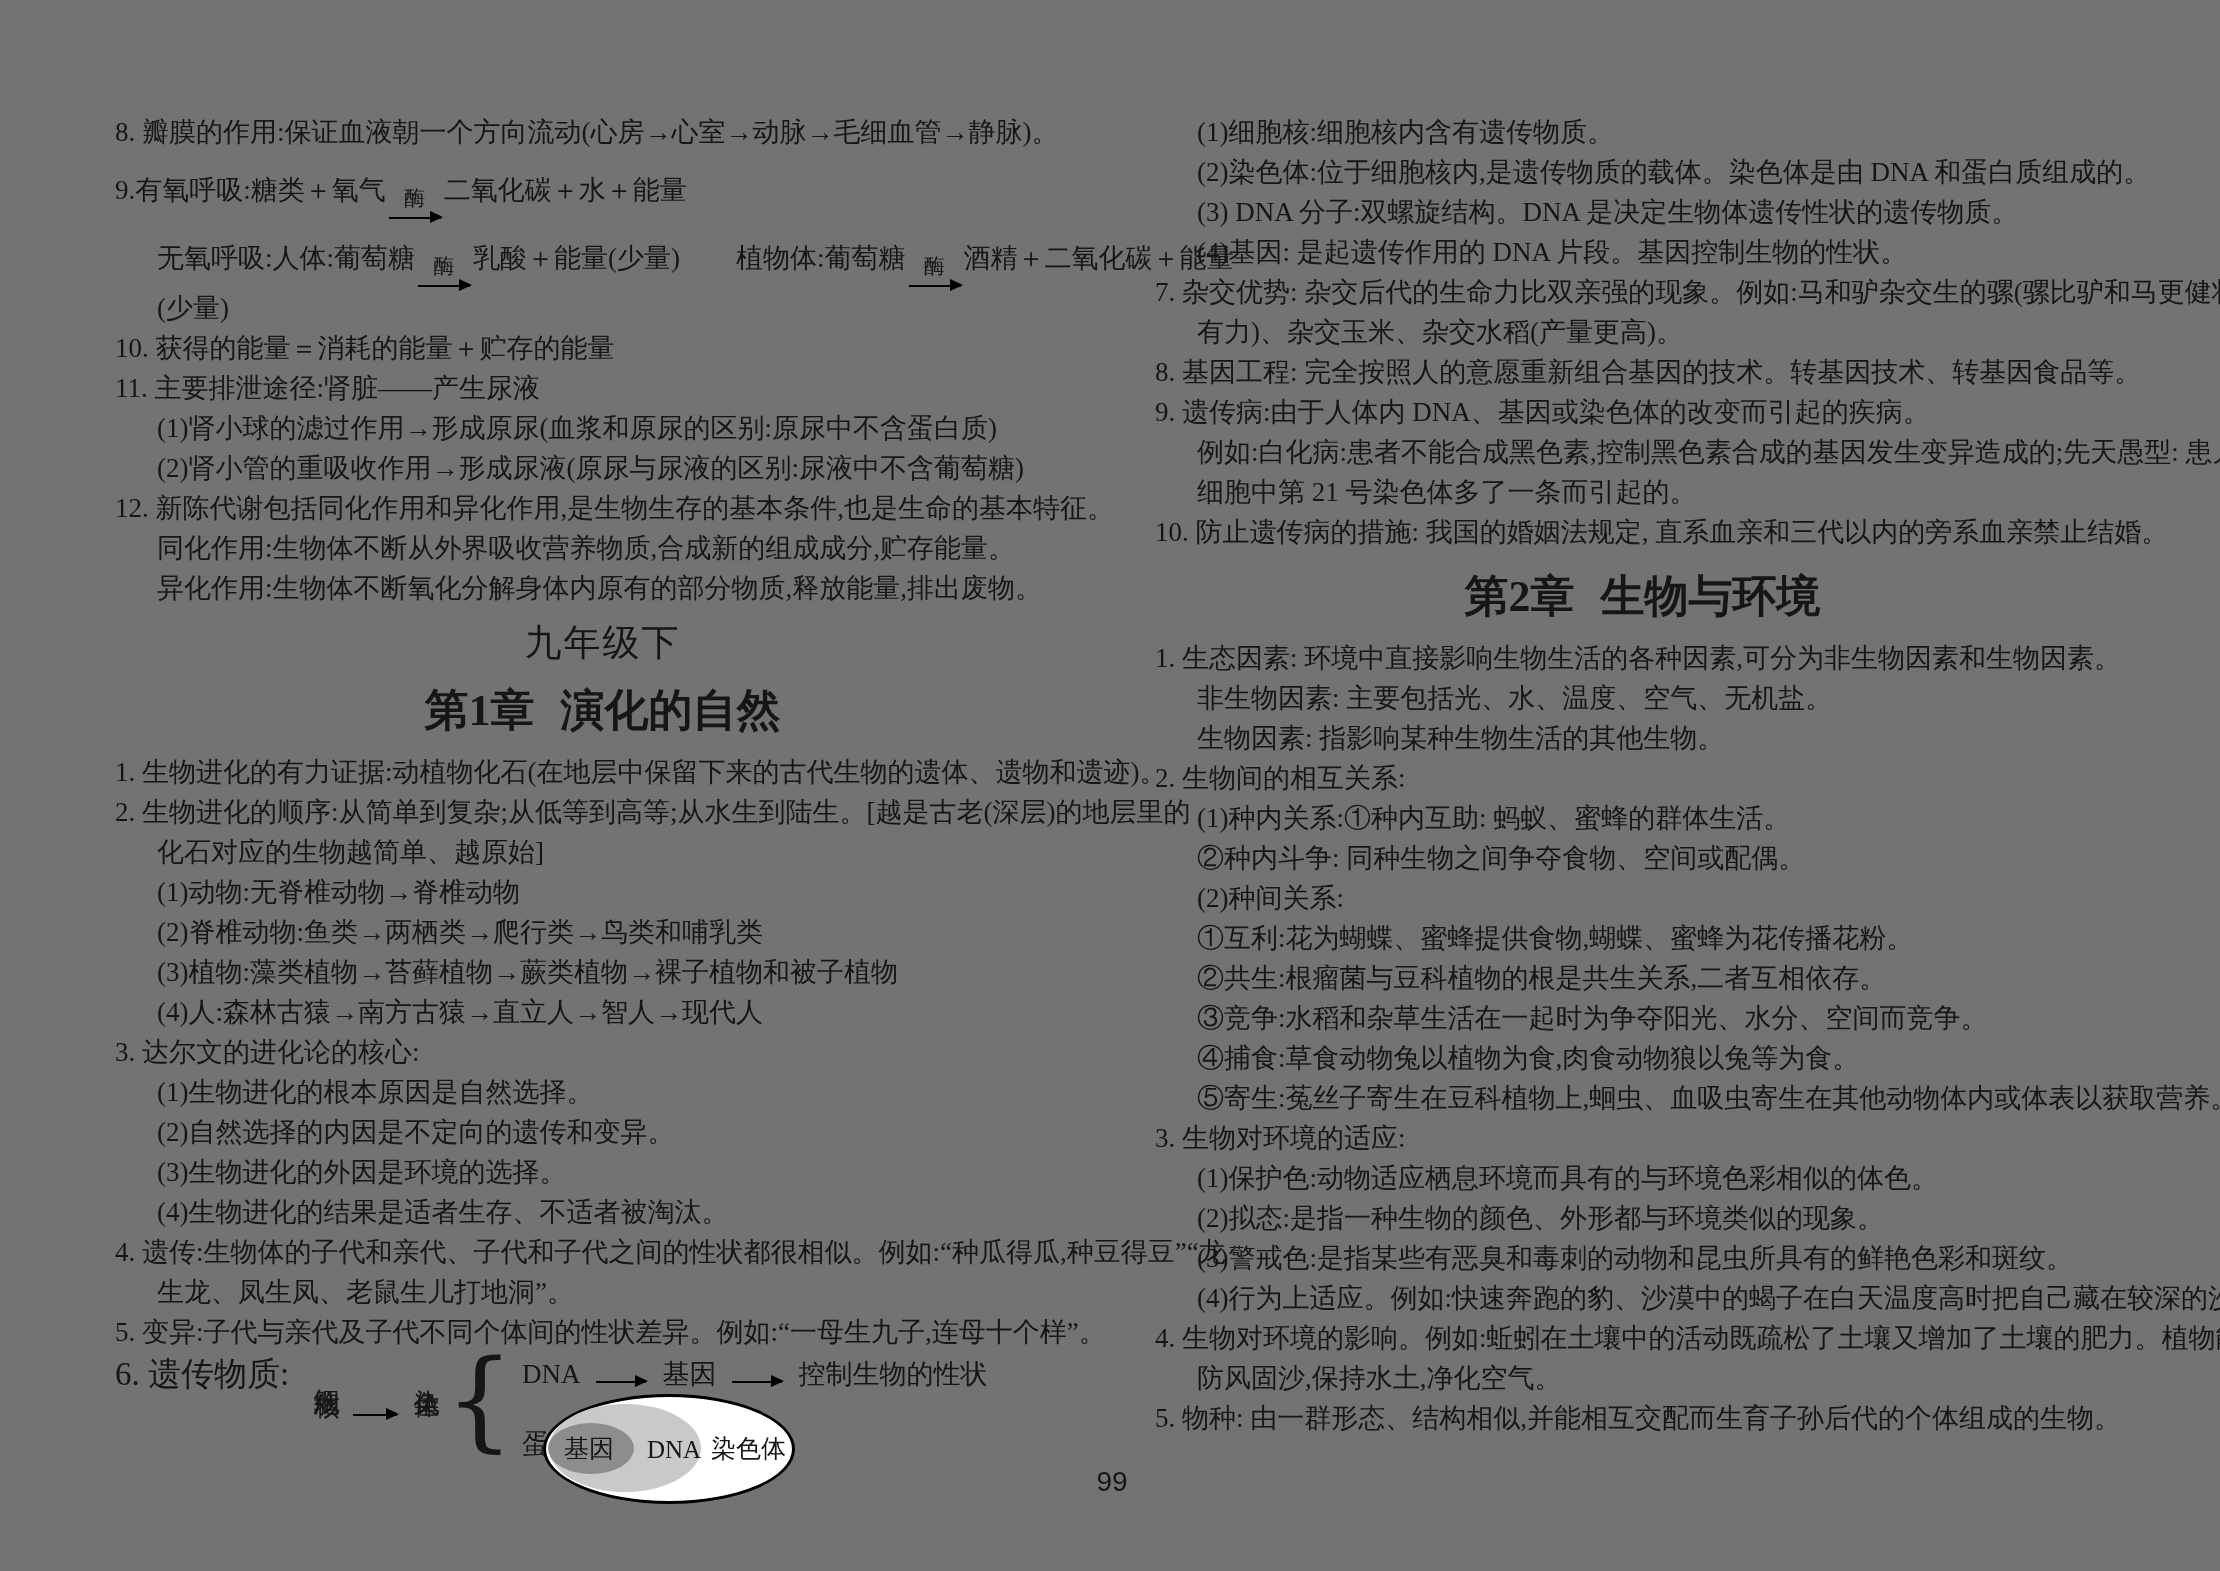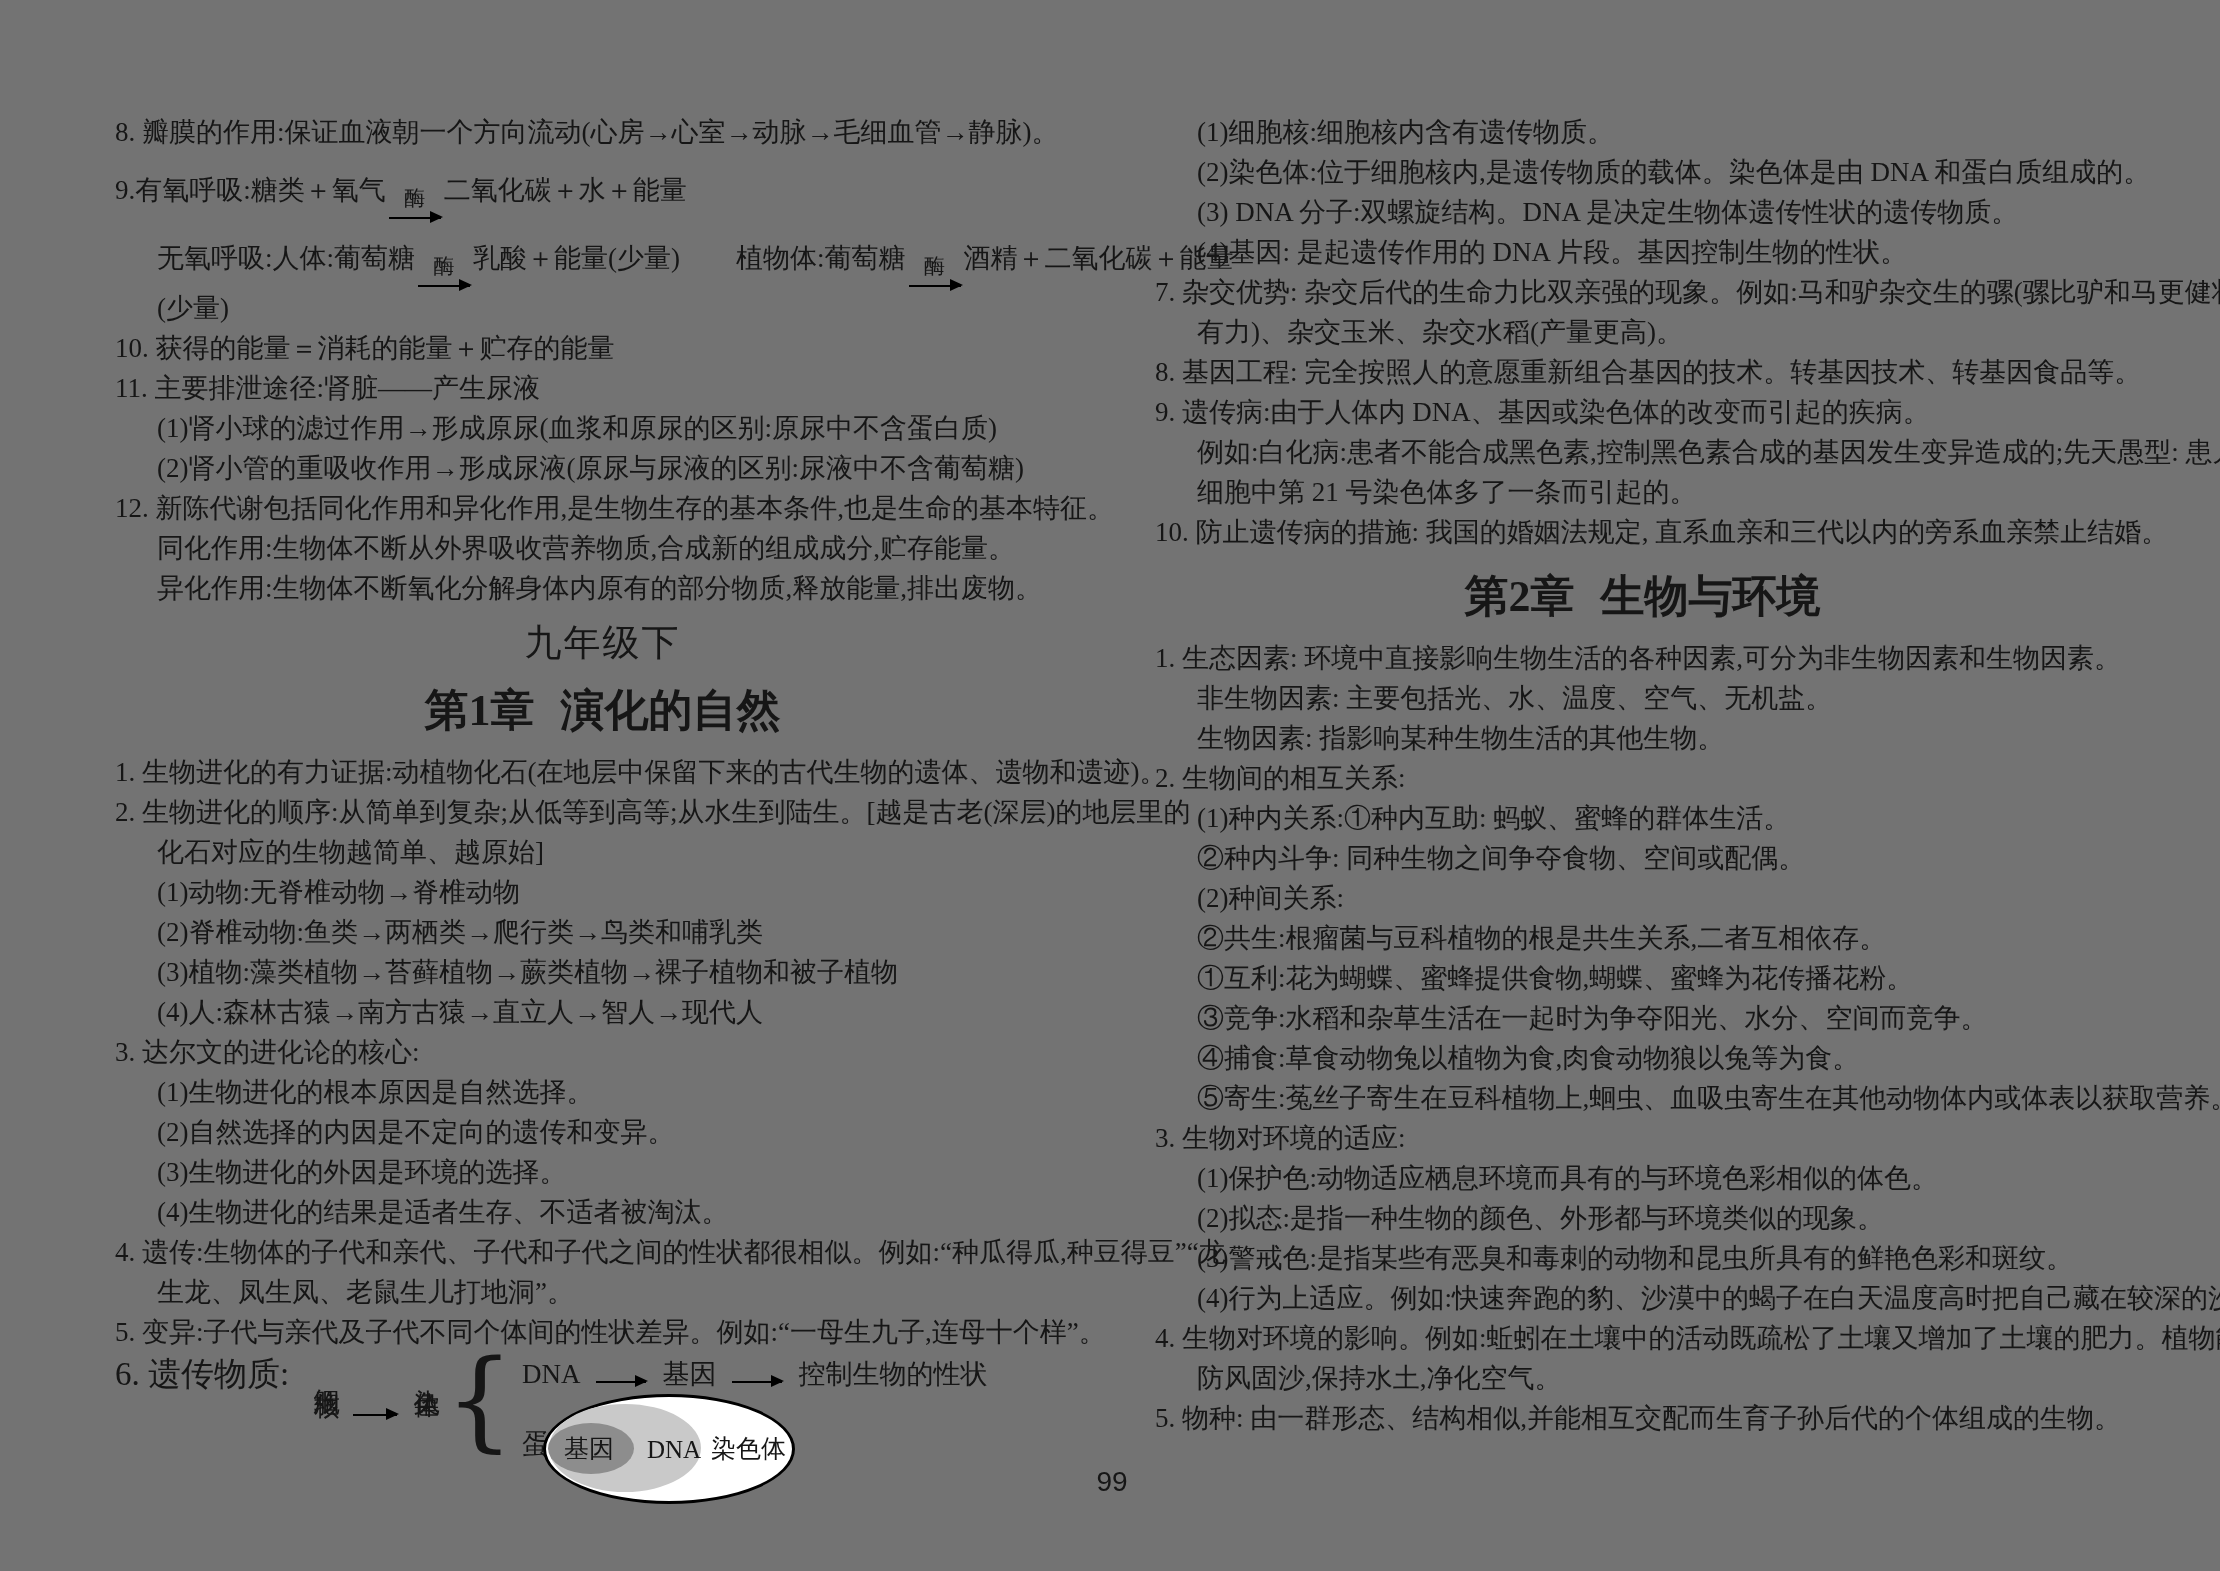--- a/index.html
+++ b/index.html
@@ -186,22 +186,22 @@
       <span class="ch-label">第2章</span><span>生物与环境</span>
     </div>
 
     <div class="line">1. 生态因素: 环境中直接影响生物生活的各种因素,可分为非生物因素和生物因素。</div>
     <div class="line ind1">非生物因素: 主要包括光、水、温度、空气、无机盐。</div>
     <div class="line ind1">生物因素: 指影响某种生物生活的其他生物。</div>
     <div class="line">2. 生物间的相互关系:</div>
     <div class="line ind1">(1)种内关系:①种内互助: 蚂蚁、蜜蜂的群体生活。</div>
     <div class="line ind1">②种内斗争: 同种生物之间争夺食物、空间或配偶。</div>
     <div class="line ind1">(2)种间关系:</div>
+    <div class="line ind1">①互利:花为蝴蝶、蜜蜂提供食物,蝴蝶、蜜蜂为花传播花粉。</div>
     <div class="line ind1">②共生:根瘤菌与豆科植物的根是共生关系,二者互相依存。</div>
-    <div class="line ind1">①互利:花为蝴蝶、蜜蜂提供食物,蝴蝶、蜜蜂为花传播花粉。</div>
     <div class="line ind1">③竞争:水稻和杂草生活在一起时为争夺阳光、水分、空间而竞争。</div>
     <div class="line ind1">④捕食:草食动物兔以植物为食,肉食动物狼以兔等为食。</div>
     <div class="line ind1">⑤寄生:菟丝子寄生在豆科植物上,蛔虫、血吸虫寄生在其他动物体内或体表以获取营养。</div>
     <div class="line">3. 生物对环境的适应:</div>
     <div class="line ind1">(1)保护色:动物适应栖息环境而具有的与环境色彩相似的体色。</div>
     <div class="line ind1">(2)拟态:是指一种生物的颜色、外形都与环境类似的现象。</div>
     <div class="line ind1">(3)警戒色:是指某些有恶臭和毒刺的动物和昆虫所具有的鲜艳色彩和斑纹。</div>
     <div class="line ind1">(4)行为上适应。例如:快速奔跑的豹、沙漠中的蝎子在白天温度高时把自己藏在较深的沙里。</div>
     <div class="line">4. 生物对环境的影响。例如:蚯蚓在土壤中的活动既疏松了土壤又增加了土壤的肥力。植物能够</div>
     <div class="line ind1">防风固沙,保持水土,净化空气。</div>

